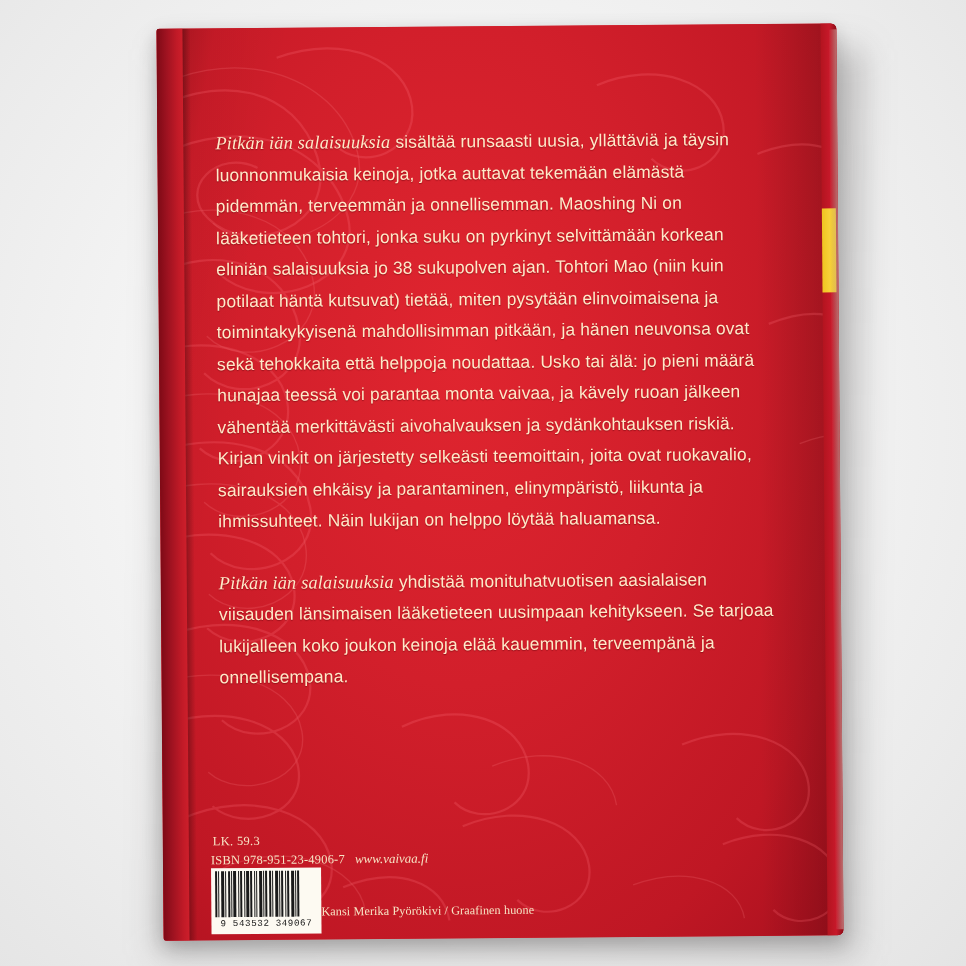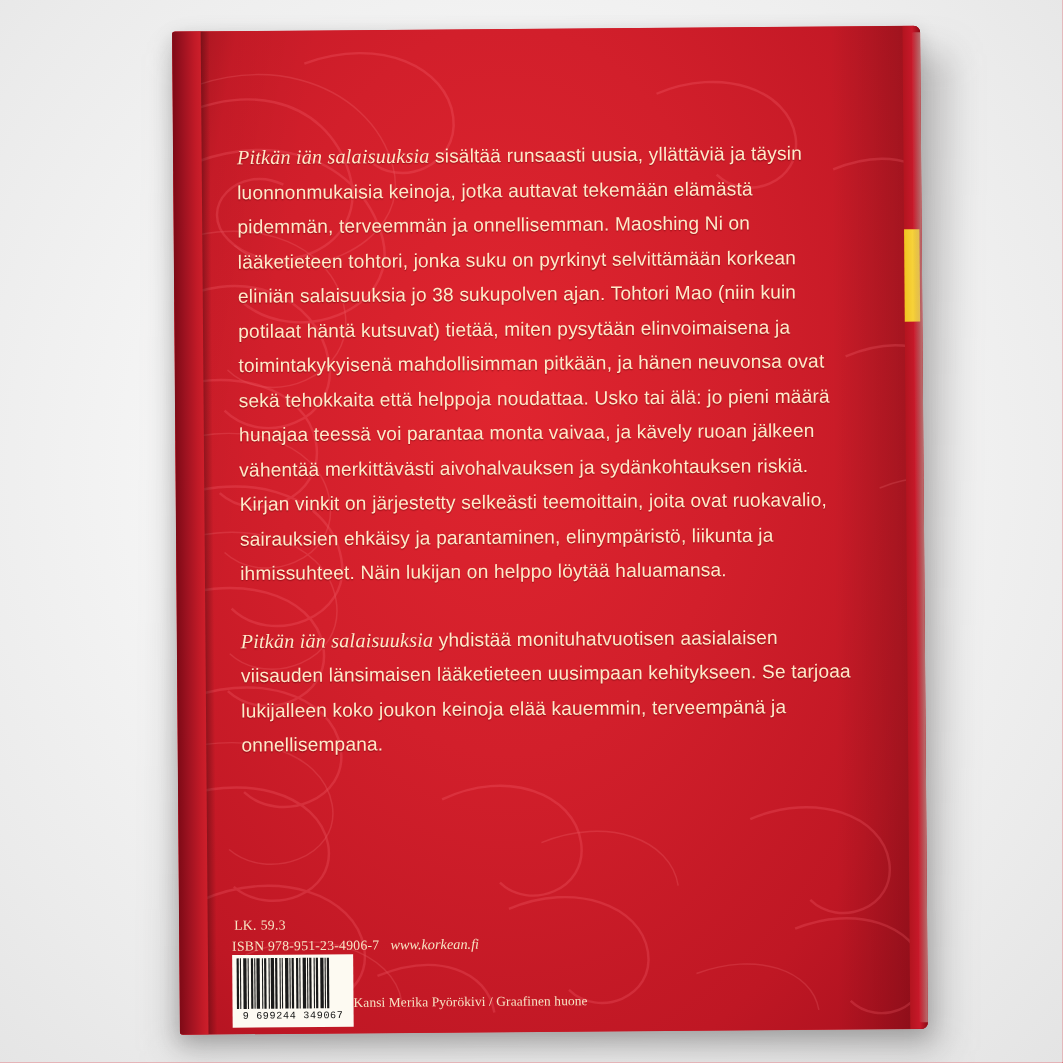--- a/index.html
+++ b/index.html
@@ -252,21 +252,21 @@
 
     <div class="blurb">
       <p><em>Pitkän iän salaisuuksia</em><span> sisältää runsaasti uusia, yllättäviä ja täysin luonnonmukaisia keinoja, jotka auttavat tekemään elämästä pidemmän, terveemmän ja onnellisemman. Maoshing Ni on lääketieteen tohtori, jonka suku on pyrkinyt selvittämään korkean eliniän salaisuuksia jo 38 sukupolven ajan. Tohtori Mao (niin kuin potilaat häntä kutsuvat) tietää, miten pysytään elinvoimaisena ja toimintakykyisenä mahdollisimman pitkään, ja hänen neuvonsa ovat sekä tehokkaita että helppoja noudattaa. Usko tai älä: jo pieni määrä hunajaa teessä voi parantaa monta vaivaa, ja kävely ruoan jälkeen vähentää merkittävästi aivohalvauksen ja sydänkohtauksen riskiä. Kirjan vinkit on järjestetty selkeästi teemoittain, joita ovat ruokavalio, sairauksien ehkäisy ja parantaminen, elinympäristö, liikunta ja ihmissuhteet. Näin lukijan on helppo löytää haluamansa.</span></p>
       <p><em>Pitkän iän salaisuuksia</em><span> yhdistää monituhatvuotisen aasialaisen viisauden länsimaisen lääketieteen uusimpaan kehitykseen. Se tarjoaa lukijalleen koko joukon keinoja elää kauemmin, terveempänä ja onnellisempana.</span></p>
     </div>
 
     <div class="meta">
       <div class="lk-line">LK. 59.3</div>
       <div class="isbn-row">
         <span class="isbn-text">ISBN 978-951-23-4906-7</span>
-        <span class="web">www.korkean.fi</span>
+        <span class="web">www.vaivaa.fi</span>
       </div>
     </div>
 
     <div class="credit">Kansi Merika Pyörökivi / Graafinen huone</div>
 
     <div class="barcode-box">
       <div class="bars">
         <i style="width:2px"></i>
           <i style="width:1px;background:transparent"></i>
         <i style="width:1px"></i>
@@ -314,17 +314,17 @@
         <i style="width:1px"></i>
           <i style="width:1px;background:transparent"></i>
         <i style="width:2px"></i>
           <i style="width:2px;background:transparent"></i>
         <i style="width:3px"></i>
           <i style="width:1px;background:transparent"></i>
         <i style="width:1px"></i>
           <i style="width:1px;background:transparent"></i>
         <i style="width:2px"></i>
       </div>
-      <div class="barcode-digits">9 699244 349067</div>
+      <div class="barcode-digits">9 543532 349067</div>
     </div>
 
   </div>
 </div>
 
 </body></html>

